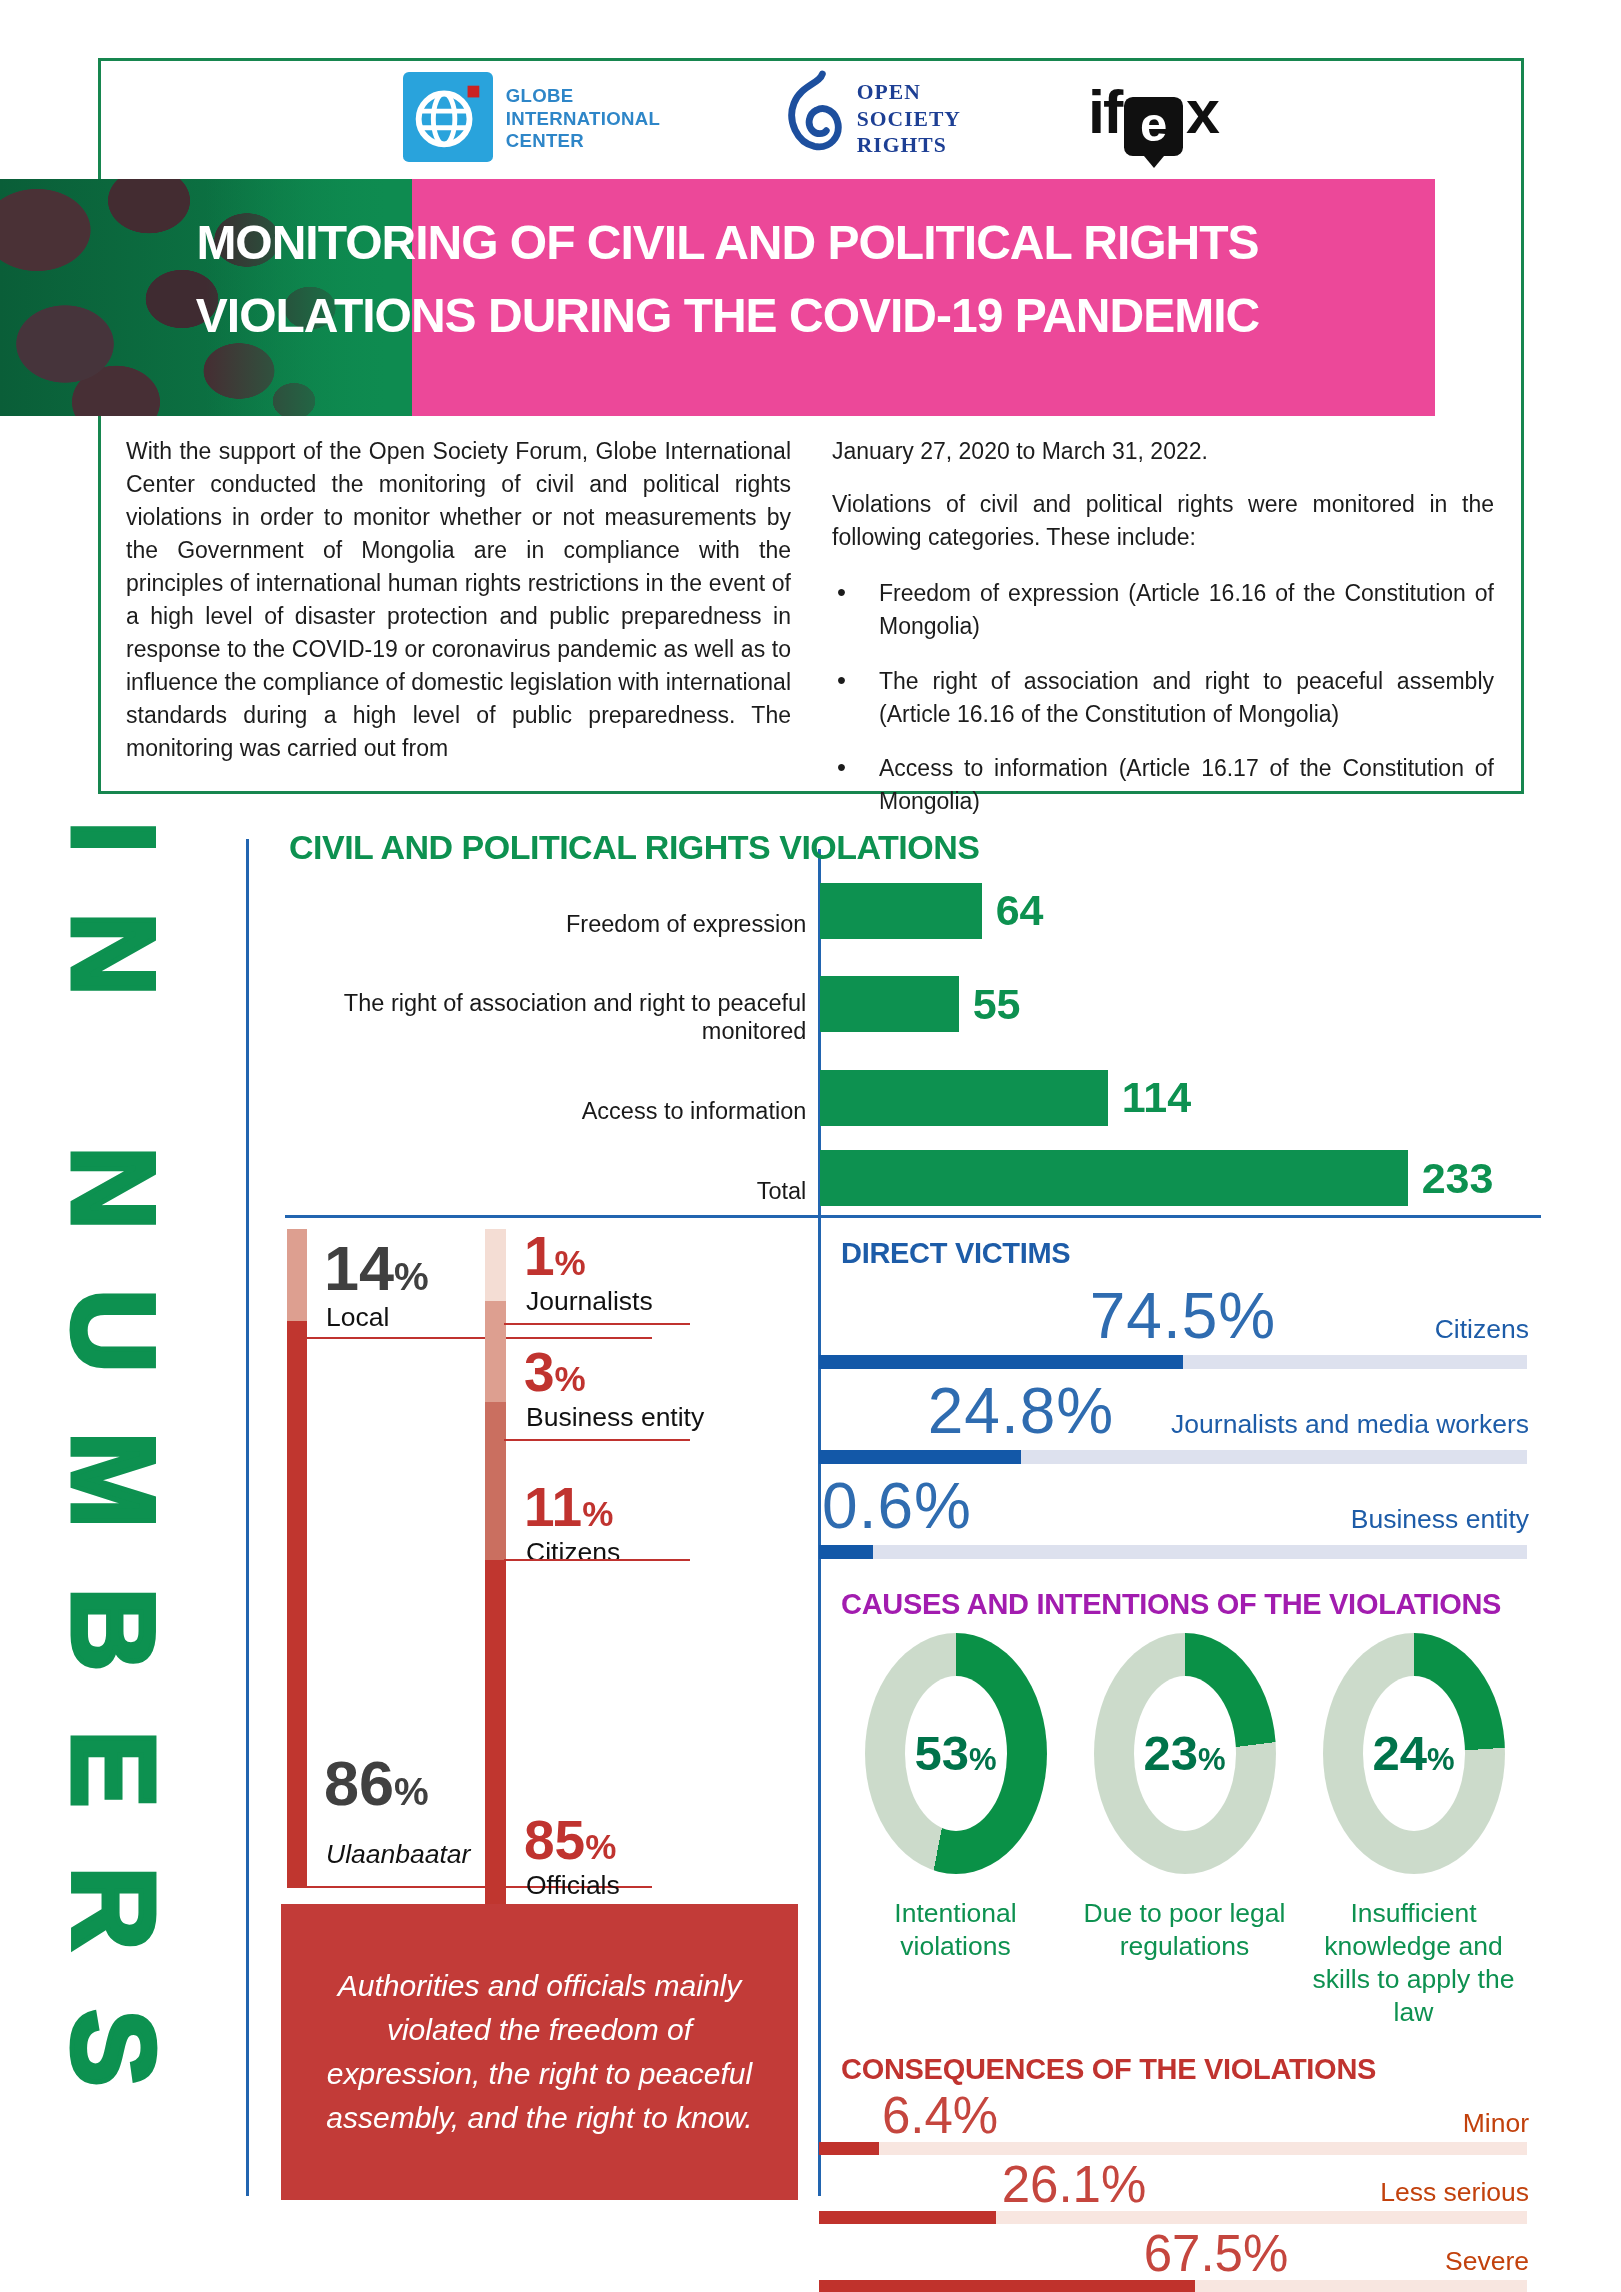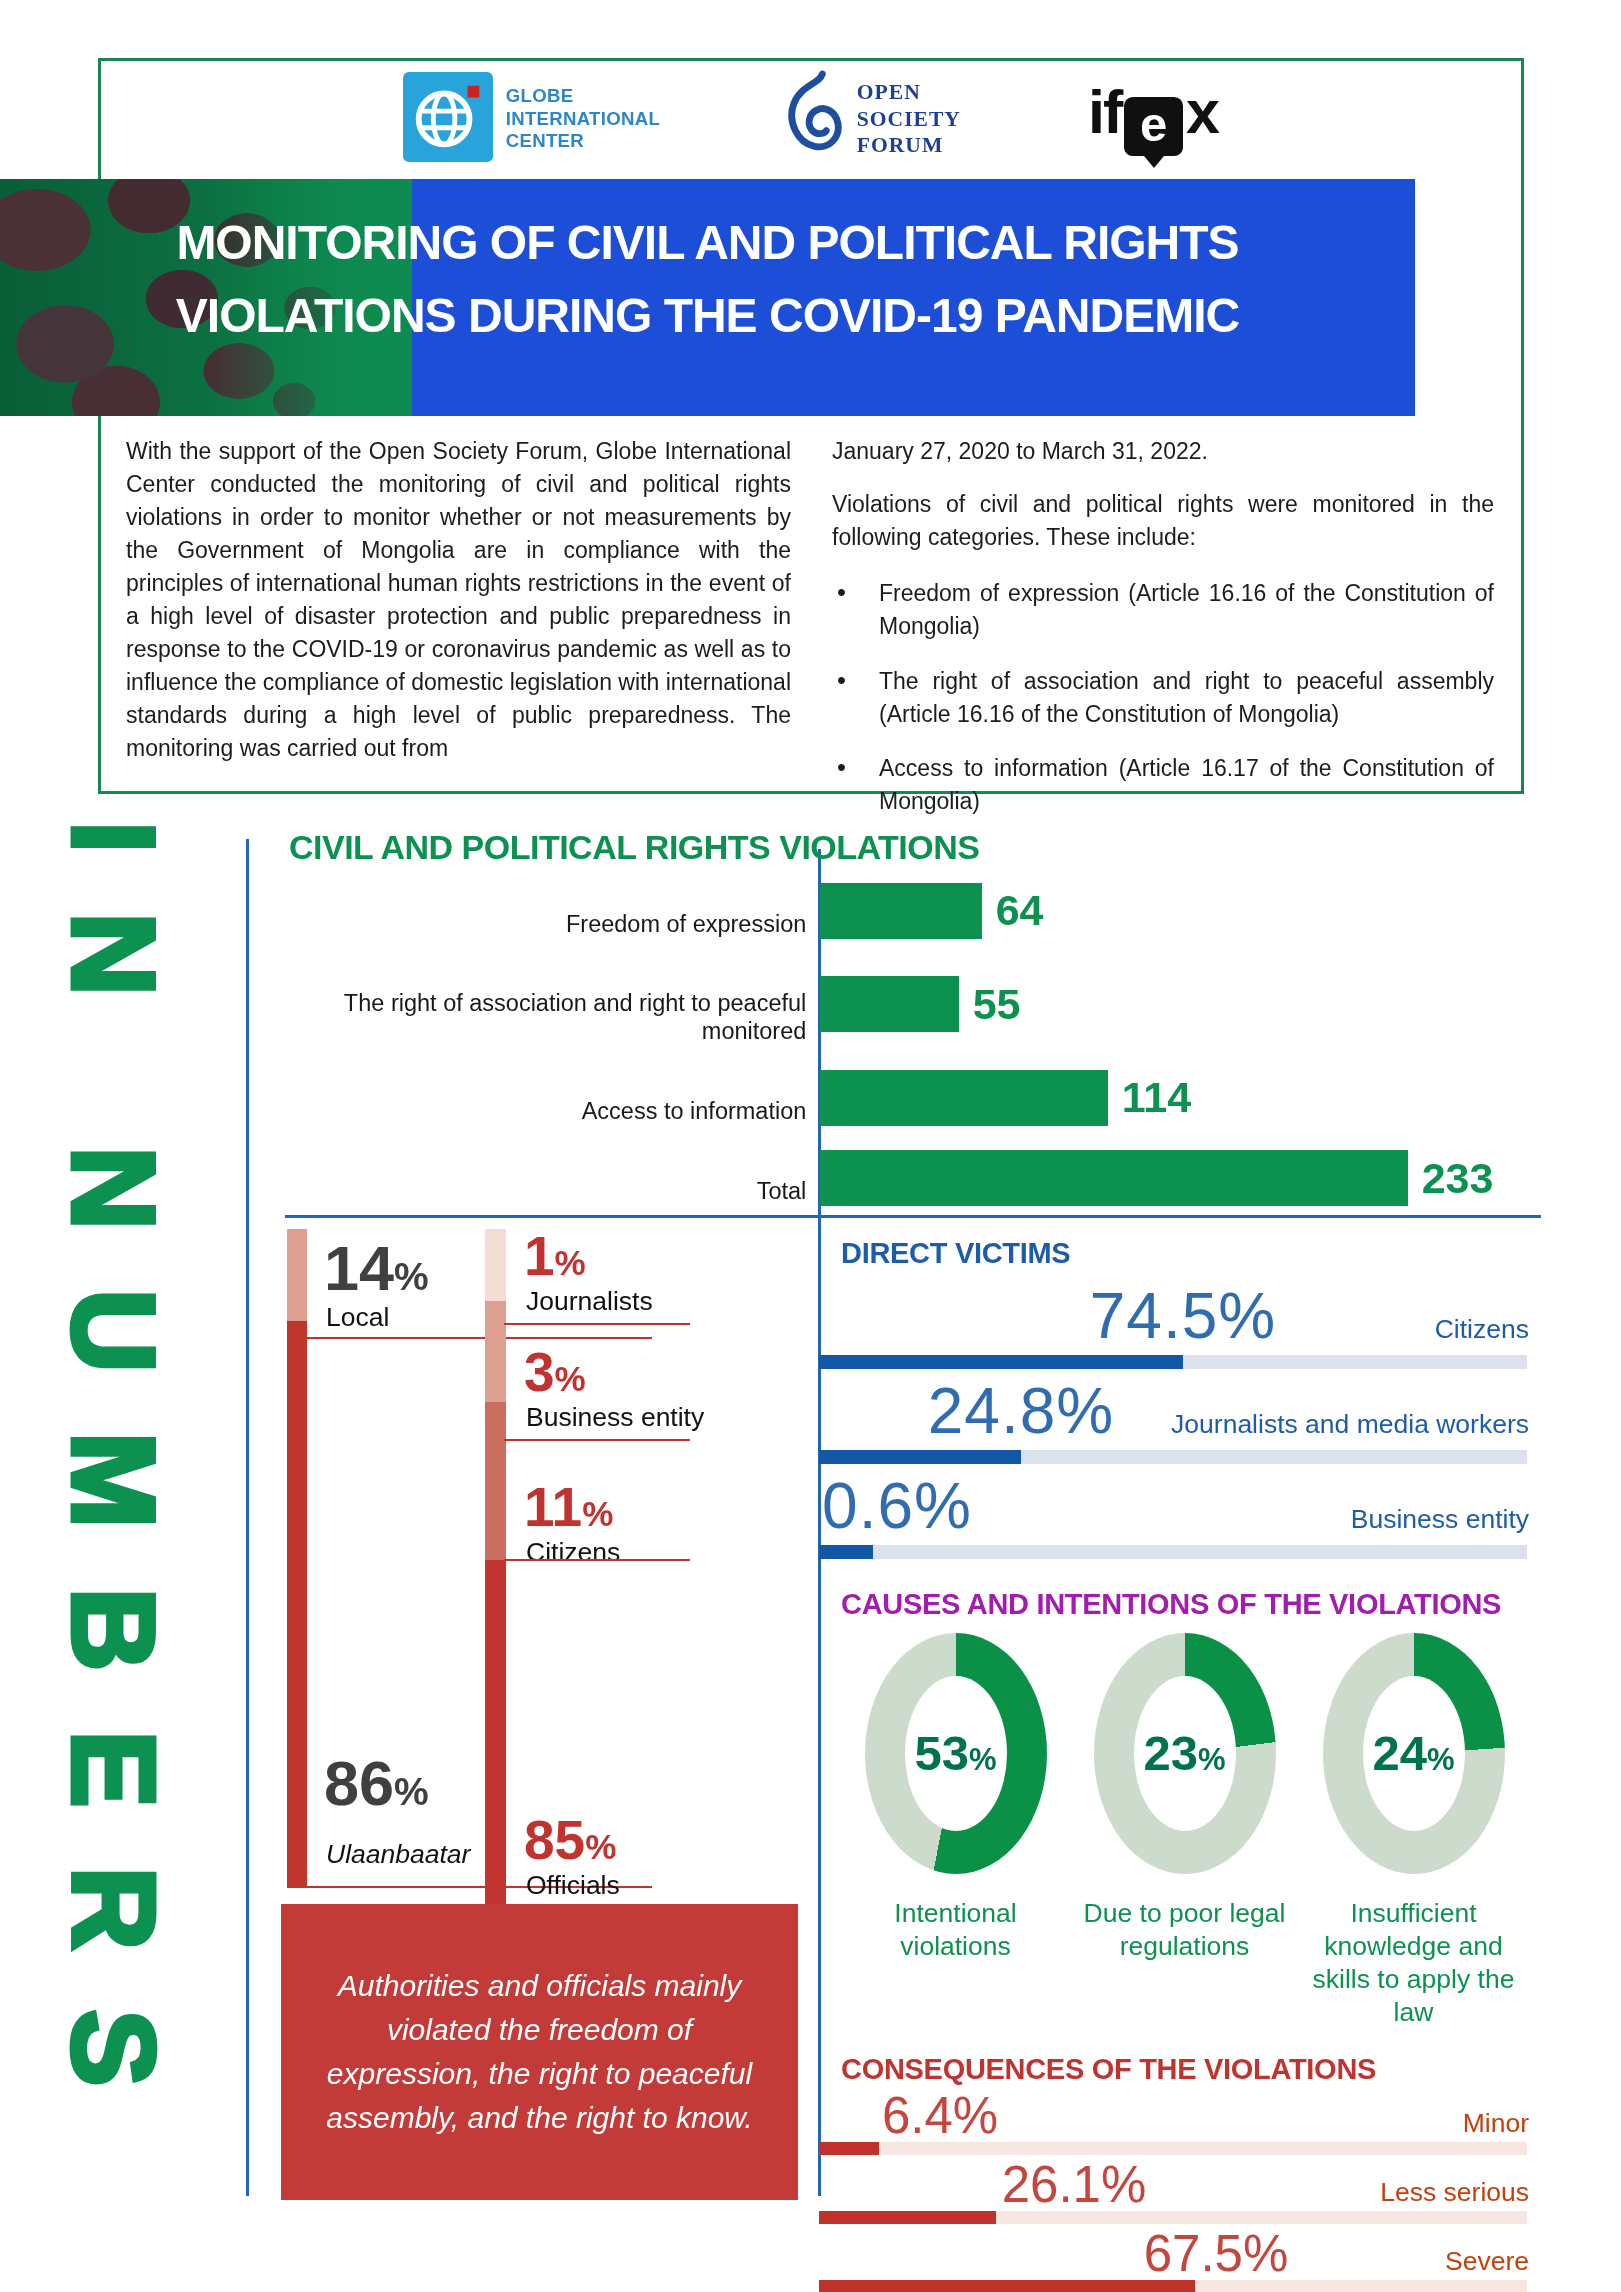--- a/index.html
+++ b/index.html
@@ -13,21 +13,21 @@
   .globe-text{color:#2e86c8;font-weight:bold;font-size:18.6px;line-height:22.5px;letter-spacing:0.3px;}
   .osf-text{font-family:"Liberation Serif",serif;color:#1d3f94;font-weight:bold;font-size:21.6px;line-height:26.5px;letter-spacing:1px;}
   .ifex{font-size:61px;font-weight:bold;color:#101010;display:flex;align-items:flex-start;letter-spacing:-2px;line-height:61px;}
   .ifex-bubble{position:relative;background:#101010;color:#fff;width:59px;height:59px;border-radius:8.8px;
                display:flex;align-items:center;justify-content:center;margin:15.7px 2.9px 0;font-size:49px;letter-spacing:0;}
   .ifex-bubble i{font-style:normal;position:relative;top:-2px;}
   .ifex-tail{position:absolute;left:50%;top:100%;transform:translateX(-50%);width:0;height:0;
              border:10.8px solid transparent;border-top:12.7px solid #101010;border-bottom:0;}
 
   
-  .banner{position:absolute;left:0;top:179px;width:1415px;height:237px;background:#1d4ed8;overflow:hidden;}
+  .banner{position:absolute;left:0;top:179px;width:1415px;height:237px;background:#ec4899;overflow:hidden;padding-left:20px;}
   .banner-virus{position:absolute;left:0;top:0;width:412px;height:100%;background:
     linear-gradient(90deg,rgba(14,139,80,0) 50%,#0e8b50 94%),
     radial-gradient(90px 69px at 37px 51px,#4a3136 0 59%,rgba(0,0,0,0) 60%),
     radial-gradient(69px 55px at 149px 21.6px,#432c31 0 59%,rgba(0,0,0,0) 60%),
     radial-gradient(82px 65px at 65px 165px,#46343b 0 59%,rgba(0,0,0,0) 60%),
     radial-gradient(61px 49px at 182px 120px,#3f2b31 0 59%,rgba(0,0,0,0) 60%),
     radial-gradient(74px 61px at 116px 223px,#472f35 0 59%,rgba(0,0,0,0) 60%),
     radial-gradient(55px 45px at 247px 61px,#3c2a2f 0 59%,rgba(0,0,0,0) 60%),
     radial-gradient(65px 51px at 239px 192px,#452e33 0 54%,rgba(0,0,0,0) 55%),
     radial-gradient(47px 39px at 310px 129px,#3a282d 0 54%,rgba(0,0,0,0) 55%),
@@ -138,21 +138,21 @@
 
     <div class="logo">
       <span>
         <svg width="57" height="94" viewBox="0 0 58 96">
           <path d="M36 4 C33 14 14 16 7 34 C0 52 10 74 28 78 C44 81 54 68 52 55 C50 43 39 36 30 41 C22 45 20 56 26 62 C30 66 37 66 40 62" fill="none" stroke="#1d4f9e" stroke-width="7" stroke-linecap="round"></path>
         </svg>
       </span>
       <span class="osf-text">
         <div>OPEN</div>
         <div>SOCIETY</div>
-        <div>FORUM</div>
+        <div>RIGHTS</div>
       </span>
     </div>
 
     <div class="ifex">
       <span>if</span>
       <span class="ifex-bubble">
         <i>e</i>
         <span class="ifex-tail"></span>
       </span>
       <span>x</span>

